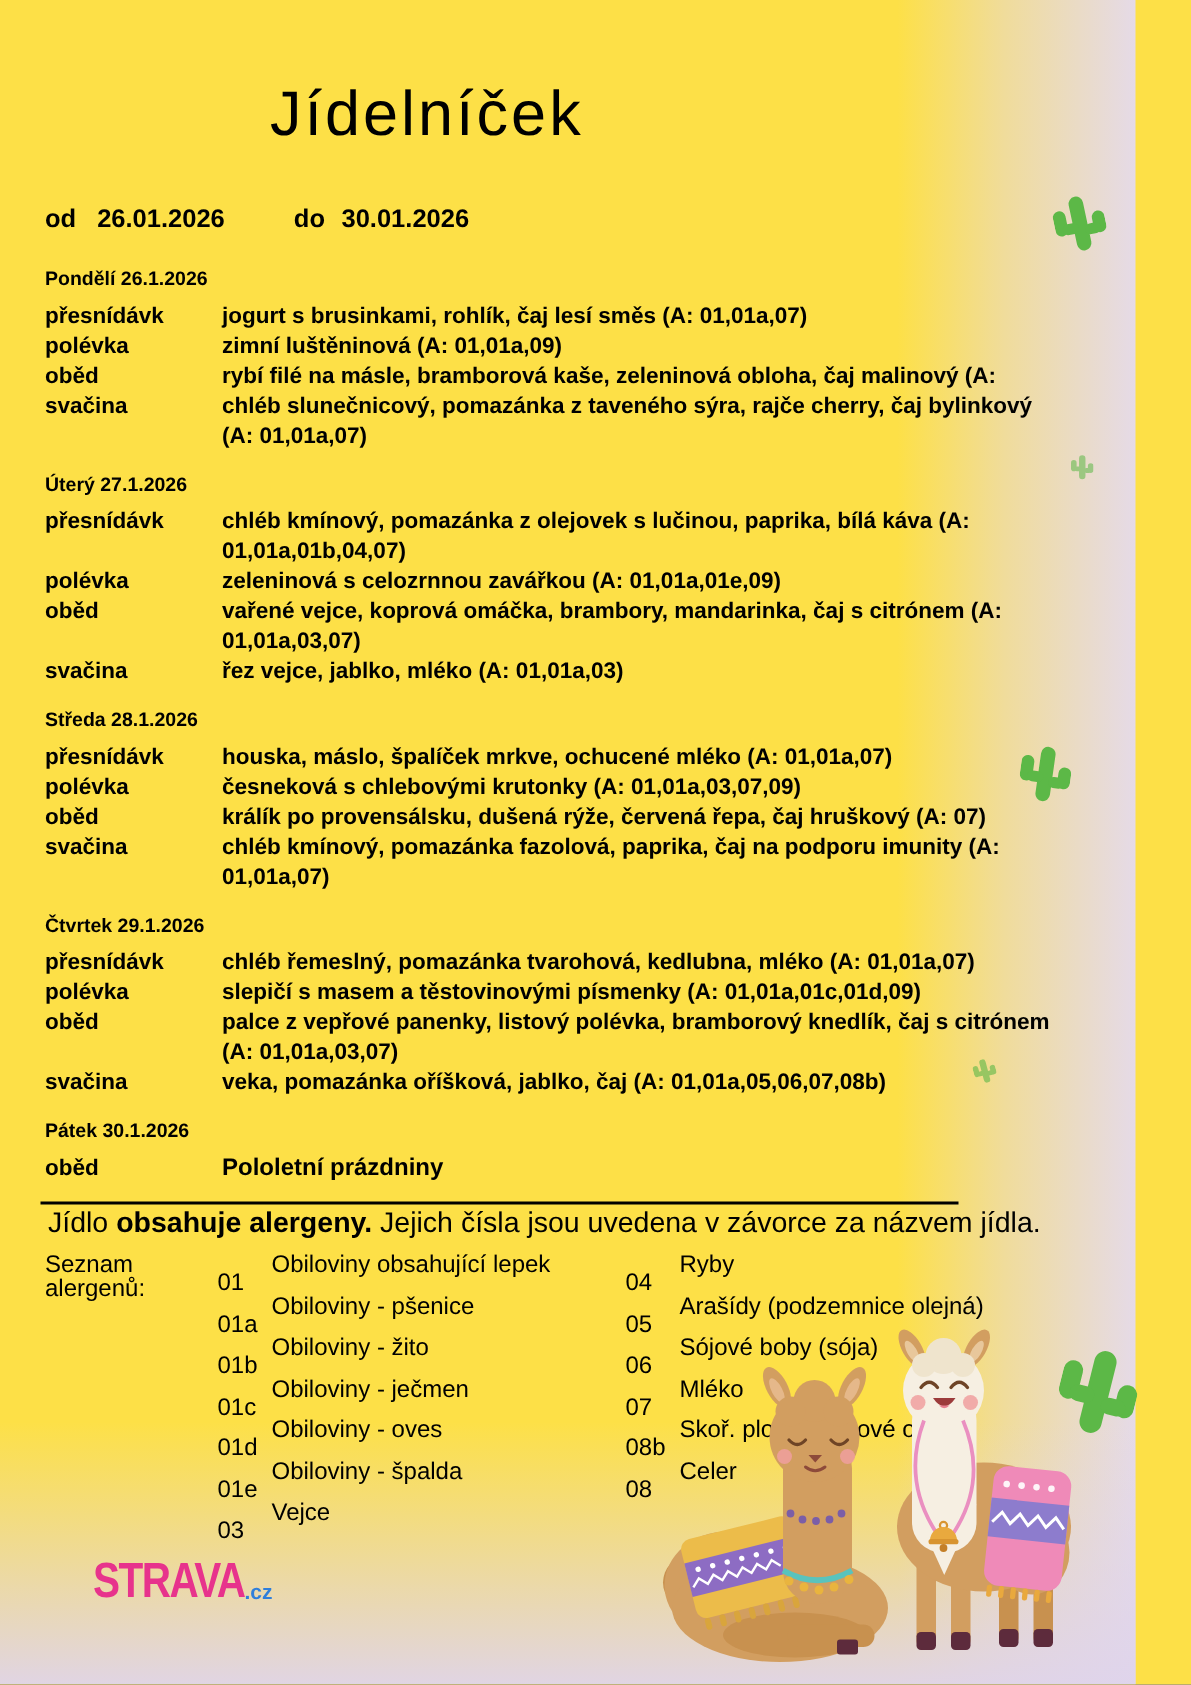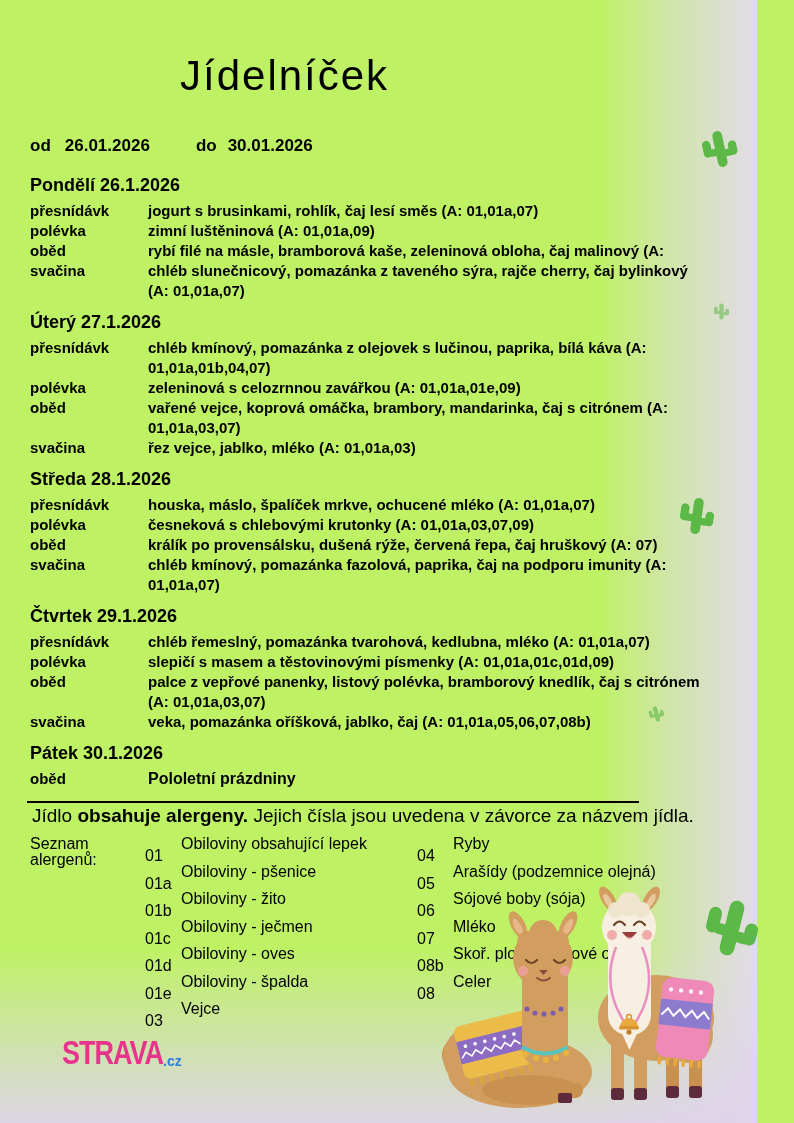--- a/index.html
+++ b/index.html
@@ -1,34 +1,34 @@
 <!DOCTYPE html>
 <html lang="cs" style="--logo-pink: #e7338c; --logo-blue: #2f7fdb; --cactus: #5cb847;"><head>
 <meta charset="utf-8">
 <style>
   html,body{margin:0;padding:0;background:#888;}
   .page{
     position:relative;width:794px;height:1123px;margin:0 auto;
-    background:#bef264;overflow:hidden;color:#000;
+    background:#fde047;overflow:hidden;color:#000;
     font-family:"Liberation Sans",sans-serif;
   }
   
   .bg-right{position:absolute;left:598px;top:0;width:159px;height:1123px;
     background:linear-gradient(to right,rgba(227,216,238,0) 0%,rgba(227,216,238,.5) 45%,rgba(228,218,240,.95) 100%);}
   .bg-bottom{position:absolute;left:0;bottom:0;width:757px;height:175px;
     background:linear-gradient(to top,rgba(223,212,236,.95) 0%,rgba(223,212,236,0) 100%);}
   .content{position:absolute;inset:0;padding:52px 84px 0 30px;box-sizing:border-box;}
   h1.title{margin:0 0 0 150px;font-size:42px;font-weight:400;line-height:48px;letter-spacing:2px;}
   .daterange{margin-top:36px;font-size:17px;font-weight:700;line-height:20px;}
   .daterange .lbl-from{margin-right:14px;}
   .daterange .val-from{margin-right:46px;}
   .daterange .lbl-to{margin-right:11px;}
   .days{margin-top:20px;}
   .day{margin-bottom:12px;}
-  .day-title{margin:0 0 6px 0;font-size:18px;line-height:19px;font-weight:700;}
+  .day-title{margin:0 0 6px 0;font-size:13px;line-height:19px;font-weight:700;}
   .meal-row{display:flex;font-weight:700;font-size:15px;line-height:20px;}
   .meal-label{flex:0 0 118px;}
   .meal-text{flex:1;}
   .meal-text.emph{font-size:16px;}
   .divider{border:0;border-top:2px solid #000;width:612px;margin:8px 0 5px -3px;}
   .note{font-size:19px;line-height:16px;margin:0 0 12px 2px;font-weight:400;}
   .note .nb{font-weight:700;}
   .allergens{display:flex;font-size:16px;line-height:15.5px;font-weight:400;}
   .alg-label{flex:0 0 115px;}
   .alg-col{list-style:none;margin:0;padding:0;}

